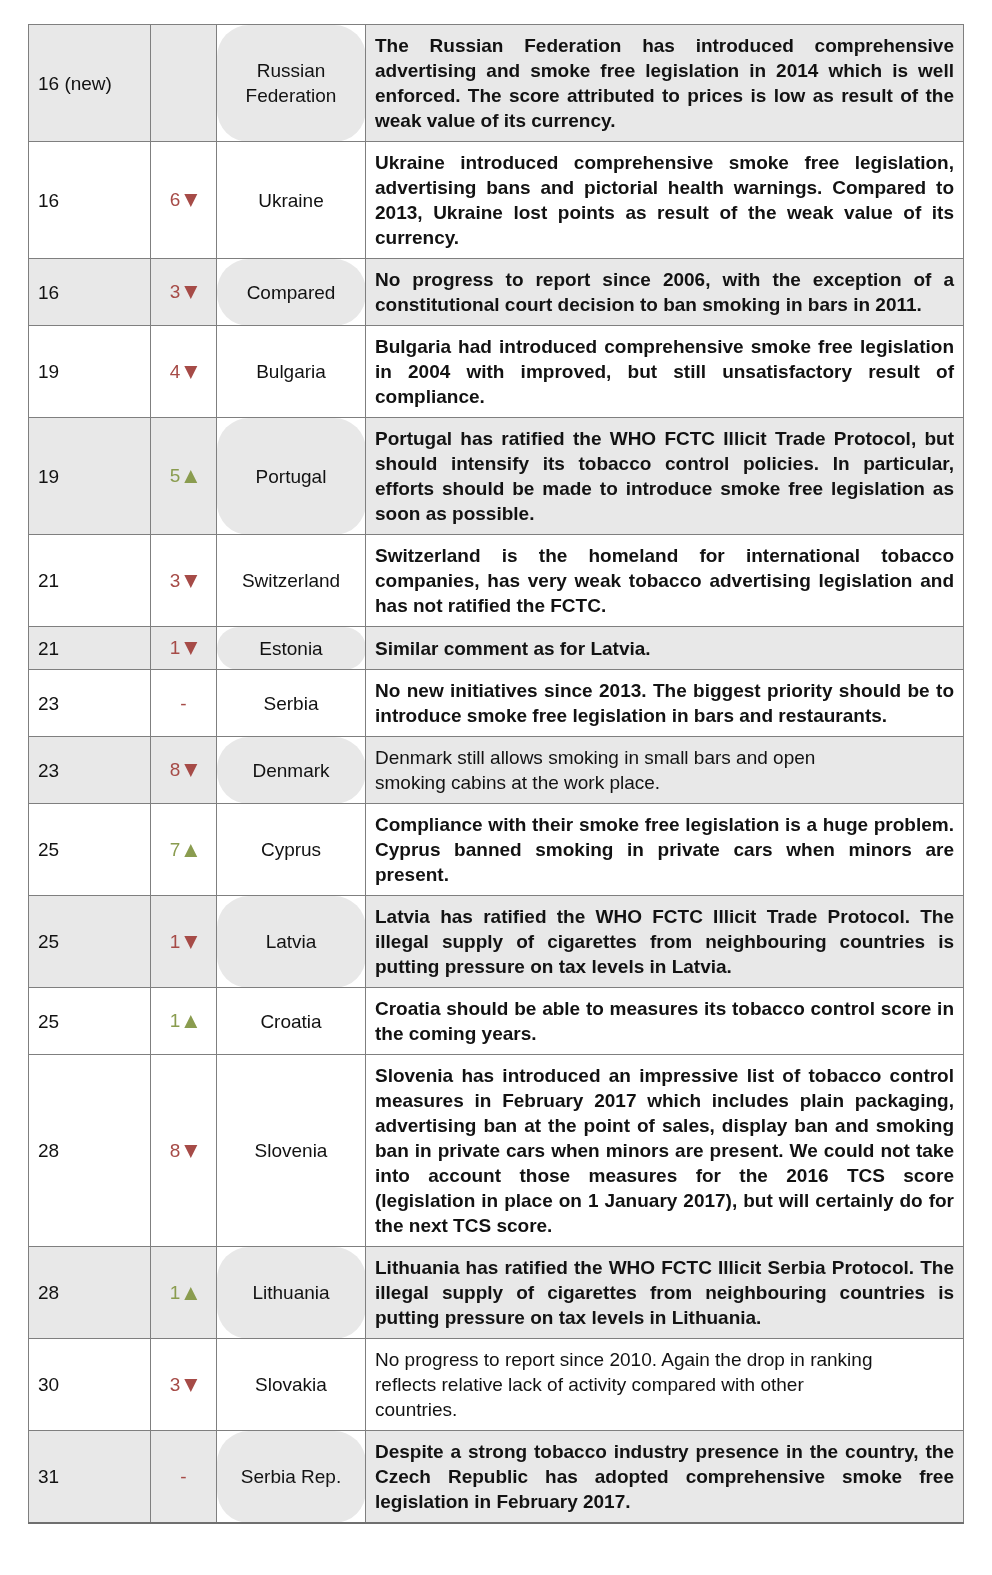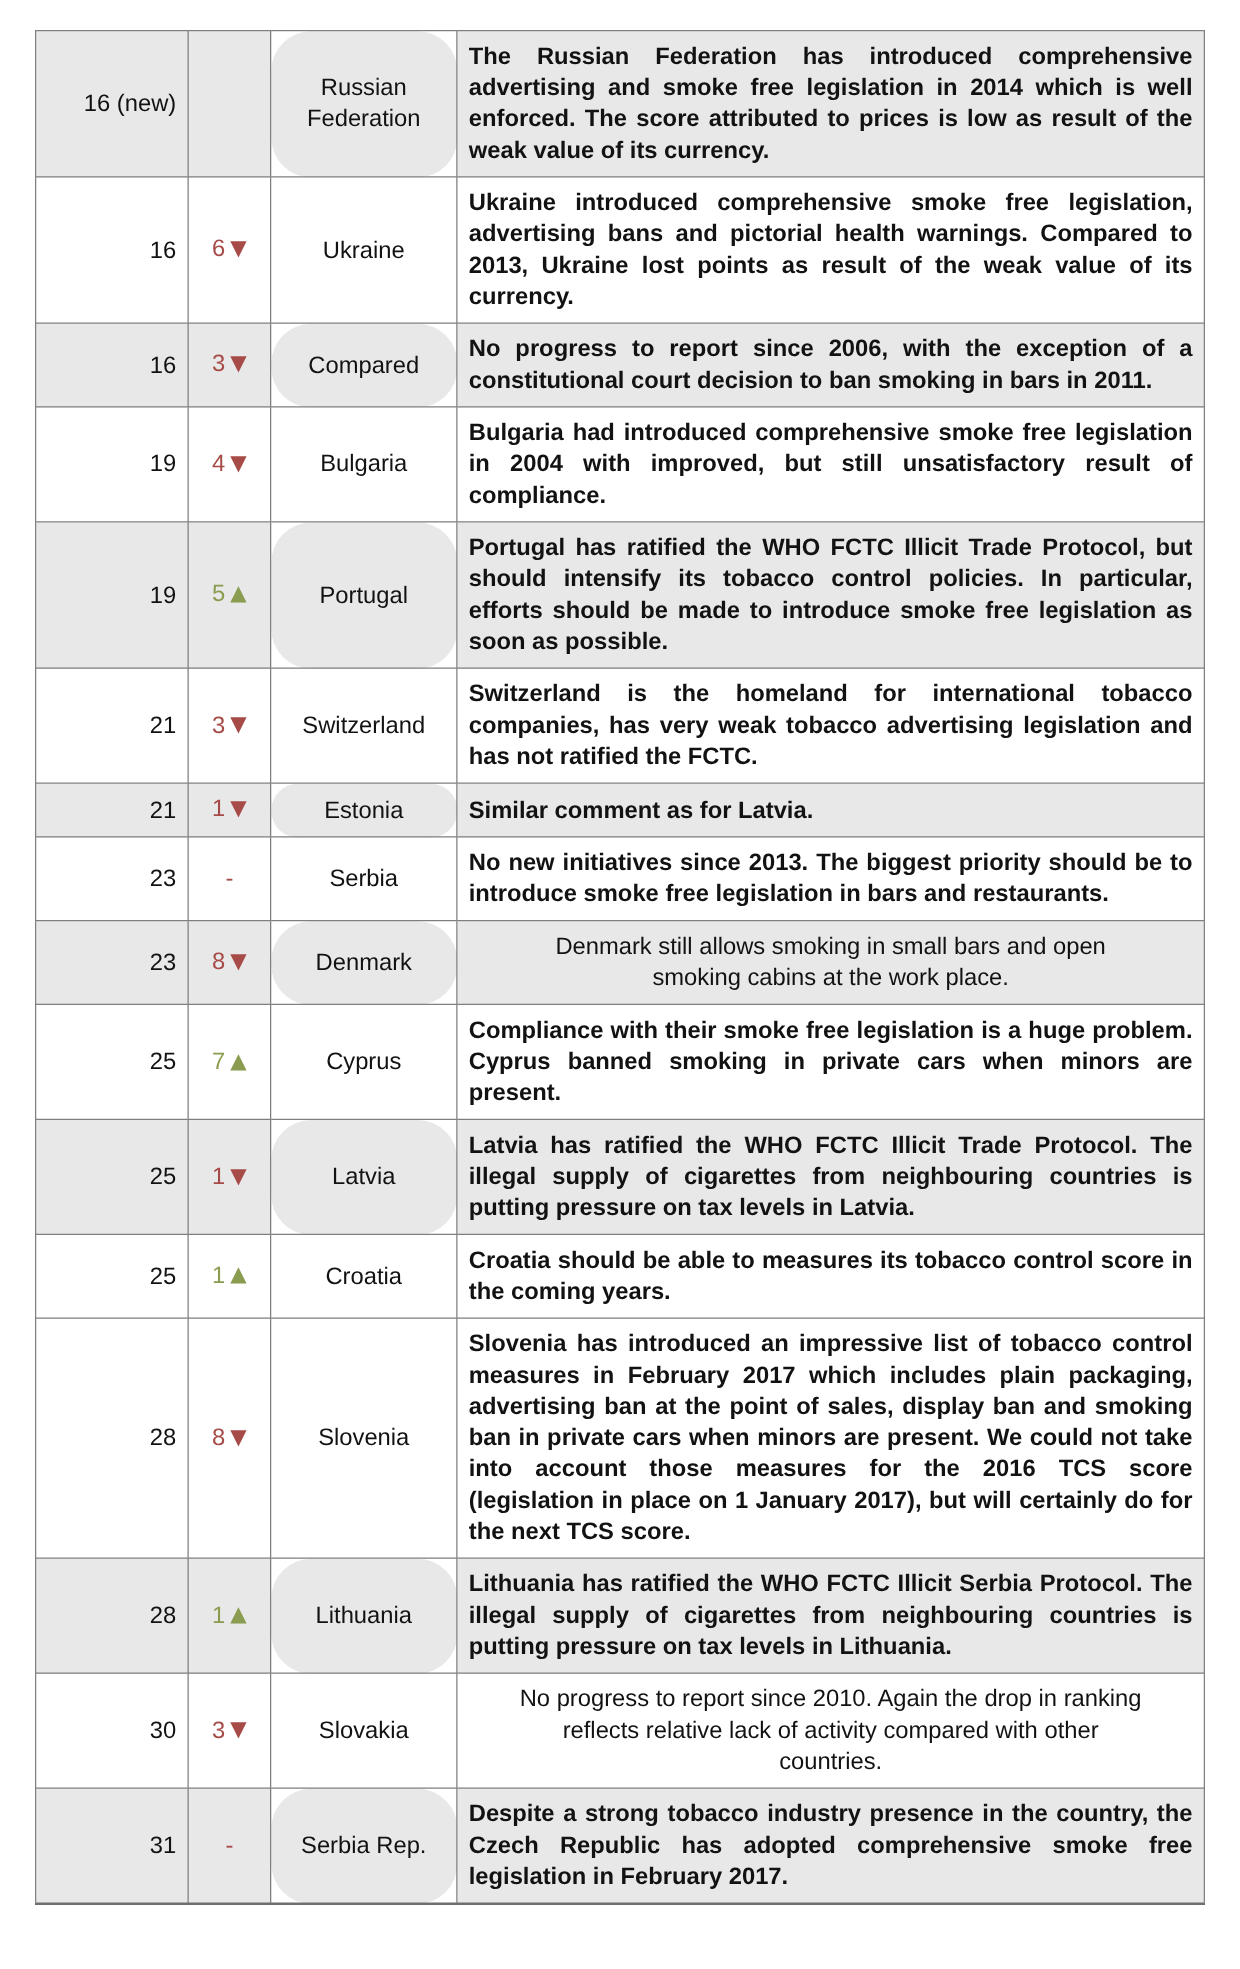--- a/index.html
+++ b/index.html
@@ -29,24 +29,24 @@
   table.tcs td {
     border: 1px solid #7f7f7f;
     vertical-align: middle;
     font-size: 19px;
     line-height: 25px;
     padding: 8px 9px;
     color: #121212;
   }
   tr.shaded td { background: #e8e8e8; }
   tr.plain  td { background: #ffffff; }
-  td.rank-cell    { text-align: right; }
+  td.rank-cell    { text-align: left; }
   td.change-cell  { text-align: center; padding-left: 2px; padding-right: 2px; }
   td.country-cell { text-align: center; border-radius: 32px; }
-  td.comment-cell { text-align: center; }
+  td.comment-cell { text-align: left; }
   td.comment-cell.justify { text-align: justify; font-weight: bold; }
   td.comment-cell.preline { white-space: pre-line; }
   .chg-num { }
   .chg.down .chg-num, .chg.down .arrow, .chg.dash .chg-num { color: var(--down-color); }
   .chg.up   .chg-num, .chg.up   .arrow { color: var(--up-color); }
   .arrow {
     font-family: "DejaVu Sans", sans-serif;
     font-size: 17px;
     display: inline-block;
     transform: translateY(-1px);

